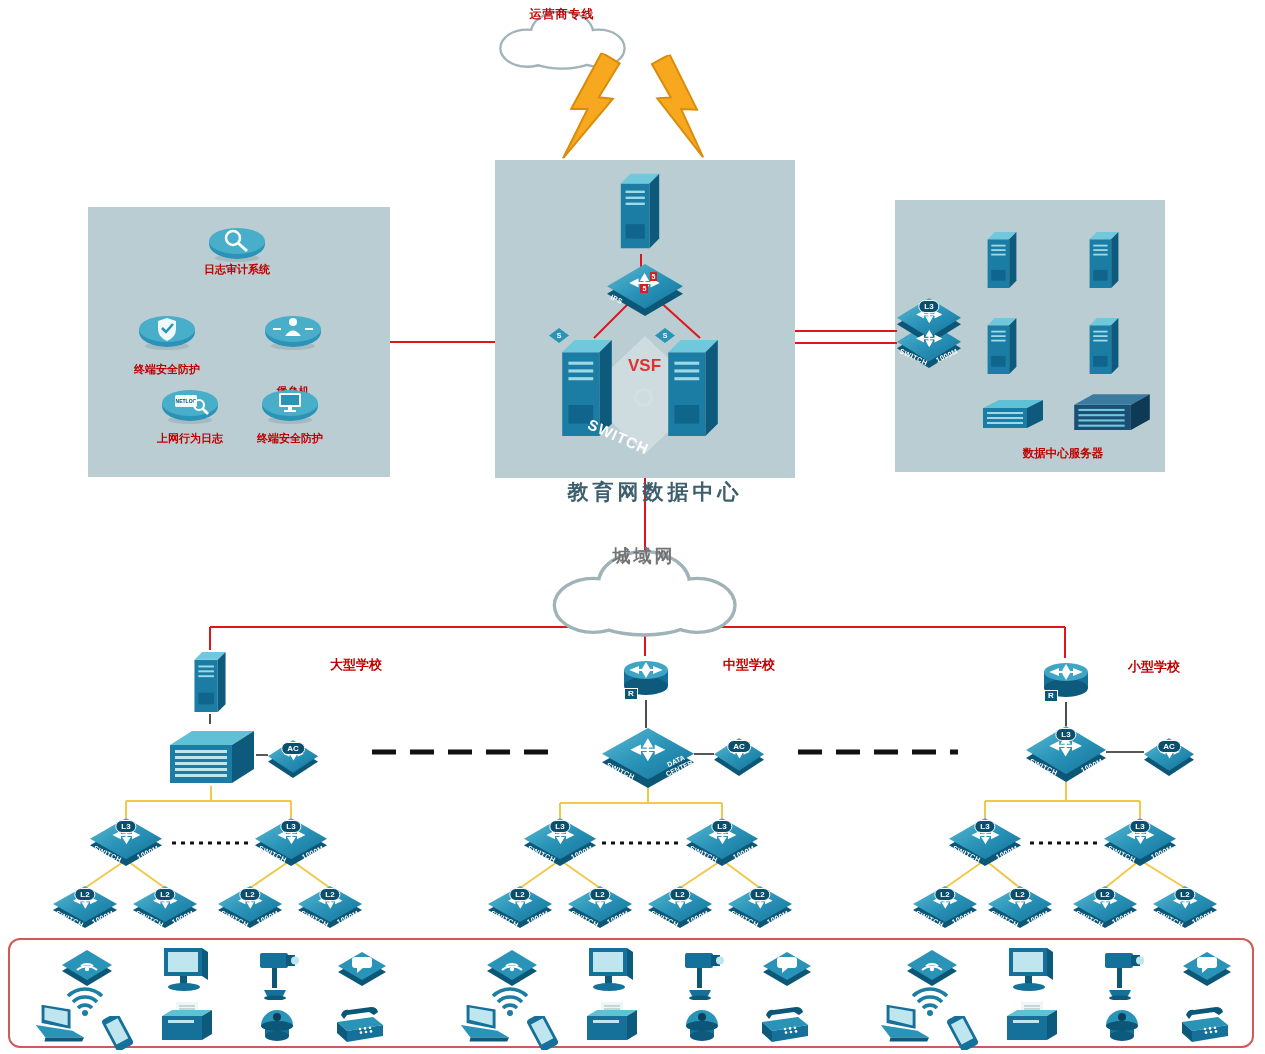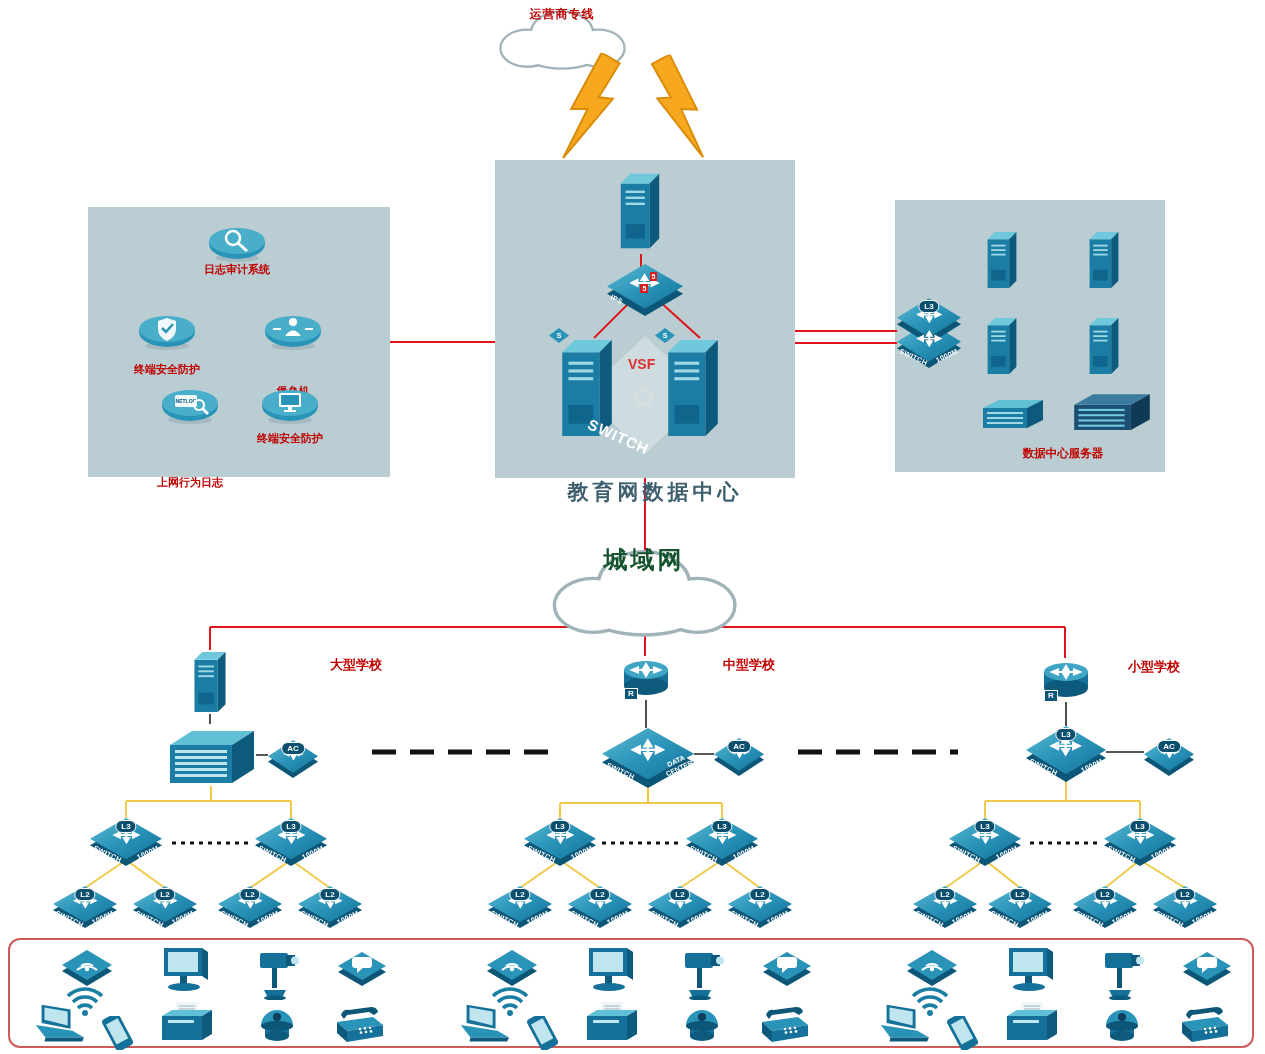--- a/index.html
+++ b/index.html
@@ -9,21 +9,21 @@
   
   #legend{position:absolute;left:100px;top:16px;width:196px;height:100px;background:#fff;border:1px solid #c8c8c8;box-shadow:1px 2px 3px rgba(0,0,0,.15);display:flex;flex-direction:column;justify-content:space-around;padding:6px 14px;box-sizing:border-box;}
   .lg-row{display:flex;align-items:center;gap:10px;height:20px;}
   .lg-sym{width:104px;display:flex;align-items:center;justify-content:center;}
   .lg-line{width:104px;height:0;border-top:2px solid #000;}
   .lg-label{font-size:11px;color:#111;white-space:nowrap;}
   
   .cloudbox{position:absolute;display:flex;align-items:flex-start;justify-content:center;}
   .cloudbox svg{position:absolute;left:0;top:0;width:100%;height:100%;}
   .cloud-label{position:relative;z-index:2;color:#c00000;font-weight:bold;font-size:12px;letter-spacing:1px;}
-  .metro-label{font-size:24px;color:#14532d;font-family:"DejaVu Serif",serif;letter-spacing:3px;}
+  .metro-label{font-size:18px;color:#737373;font-family:"DejaVu Serif",serif;letter-spacing:3px;}
   
   .sw{position:absolute;}
   .sw-b{position:absolute;left:0;top:14%;width:100%;height:86%;clip-path:polygon(50% 0,100% 50%,50% 100%,0 50%);background:#0c5677;}
   .sw-t{position:absolute;left:0;top:0;width:100%;height:86%;clip-path:polygon(50% 0,100% 50%,50% 100%,0 50%);background:linear-gradient(150deg,#5cbcd4 0%,#2a93b8 50%,#147399 100%);}
   .sw-arr{position:absolute;left:23%;top:13%;width:54%;height:46%;z-index:2;}
   .badge{position:absolute;left:50%;top:4%;transform:translateX(-50%);background:#0a4f6e;color:#fff;border:1px solid #fff;border-radius:9px;font-size:8px;font-weight:bold;padding:0 5px;line-height:11px;z-index:3;}
   .sw-l1{position:absolute;left:5%;top:55%;transform:rotate(25deg);transform-origin:0 50%;color:#fff;font-size:7px;font-weight:bold;white-space:nowrap;z-index:3;letter-spacing:.4px;}
   .sw-l2{position:absolute;right:5%;top:55%;transform:rotate(-25deg);transform-origin:100% 50%;color:#fff;font-size:7px;font-weight:bold;white-space:nowrap;z-index:3;letter-spacing:.4px;}
   .sw-r2{position:absolute;right:4%;top:38%;transform:rotate(-25deg);transform-origin:100% 50%;color:#fff;font-size:7px;font-weight:bold;text-align:center;line-height:8px;z-index:3;}
   .sig{position:absolute;background:#d42020;color:#fff;font-size:7px;font-weight:bold;line-height:9px;padding:0 2px;z-index:4;}
@@ -32,21 +32,21 @@
   .router svg{position:absolute;left:0;top:0;width:100%;height:100%;}
   .rbadge{position:absolute;left:4px;bottom:0;background:#0c5677;color:#fff;border:1px solid #fff;font-size:8px;font-weight:bold;line-height:10px;padding:0 3px;z-index:3;}
   
   .stag{position:absolute;left:-7px;top:-4px;width:20px;height:15px;background:#2a93b8;clip-path:polygon(50% 0,100% 50%,50% 100%,0 50%);color:#fff;font-size:7px;font-weight:bold;display:flex;align-items:center;justify-content:center;z-index:4;}
   
   .red-label{position:absolute;color:#c00000;font-weight:bold;font-size:11px;white-space:nowrap;transform:translateX(-50%);}
   .school-label{position:absolute;color:#c00000;font-weight:bold;font-size:13px;white-space:nowrap;}
   #dc-title{position:absolute;left:645px;top:478px;transform:translateX(-50%);font-size:21px;font-weight:bold;color:#3d5f6e;letter-spacing:4px;font-family:"DejaVu Serif",serif;white-space:nowrap;padding-left:20px;}
   
   #vsf-wm{position:absolute;left:583px;top:336px;width:124px;height:118px;background:rgba(255,255,255,.3);clip-path:polygon(50% 0,100% 50%,50% 100%,0 50%);}
-  #vsf-text{position:absolute;left:628px;top:356px;color:#e03030;font-weight:bold;font-size:14px;z-index:2;}
+  #vsf-text{position:absolute;left:628px;top:356px;color:#e03030;font-weight:bold;font-size:17px;z-index:2;}
   #vsf-ring{position:absolute;left:634px;top:388px;width:13px;height:13px;border:3px solid #d6dee0;border-radius:50%;z-index:1;}
   #wm-switch{position:absolute;left:586px;top:428px;color:#fff;font-weight:bold;font-size:15px;transform:rotate(24deg);letter-spacing:1px;z-index:1;}
   
   .eicon{position:absolute;width:64px;height:42px;}
   .eicon svg{width:100%;height:100%;}
   
   #endbox{position:absolute;left:8px;top:938px;width:1246px;height:110px;border:2px solid #cf5a5a;border-radius:12px;box-sizing:border-box;}
   .dev{position:absolute;}
 </style>
 </head>
@@ -355,21 +355,21 @@
   <svg viewBox="0 0 64 42">
         <ellipse cx="32" cy="34" rx="22" ry="4" fill="#8fa8ae" opacity=".5"></ellipse>
         <ellipse cx="32" cy="20" rx="28" ry="15" fill="#2a93b8"></ellipse>
         <ellipse cx="32" cy="17" rx="28" ry="13" fill="#49aec9"></ellipse>
         <rect x="17" y="9" width="22" height="12" rx="1.5" fill="#fff" opacity=".92"></rect>
         <text x="28" y="17" font-size="5" text-anchor="middle" fill="#0c5677" font-weight="bold">NETLOG</text>
         <circle cx="41" cy="19" r="5" fill="none" stroke="#fff" stroke-width="2.2"></circle>
         <line x1="44.5" y1="22.5" x2="50" y2="28" stroke="#fff" stroke-width="2.6"></line>
       </svg>
 </div>
-<span class="red-label" style="left:190px;top:431px;margin-top:44px;">上网行为日志</span>
+<span class="red-label" style="left:190px;top:431px;">上网行为日志</span>
 
 <div class="eicon" style="left:258px;top:386px;">
   <svg viewBox="0 0 64 42">
         <ellipse cx="32" cy="34" rx="22" ry="4" fill="#8fa8ae" opacity=".5"></ellipse>
         <ellipse cx="32" cy="20" rx="28" ry="15" fill="#2a93b8"></ellipse>
         <ellipse cx="32" cy="17" rx="28" ry="13" fill="#49aec9"></ellipse>
         <rect x="21" y="7" width="22" height="14" rx="1.5" fill="#fff"></rect>
         <rect x="23" y="9" width="18" height="10" fill="#2a93b8"></rect>
         <rect x="30" y="21" width="4" height="3" fill="#fff"></rect>
         <rect x="26" y="24" width="12" height="2" fill="#fff"></rect>

